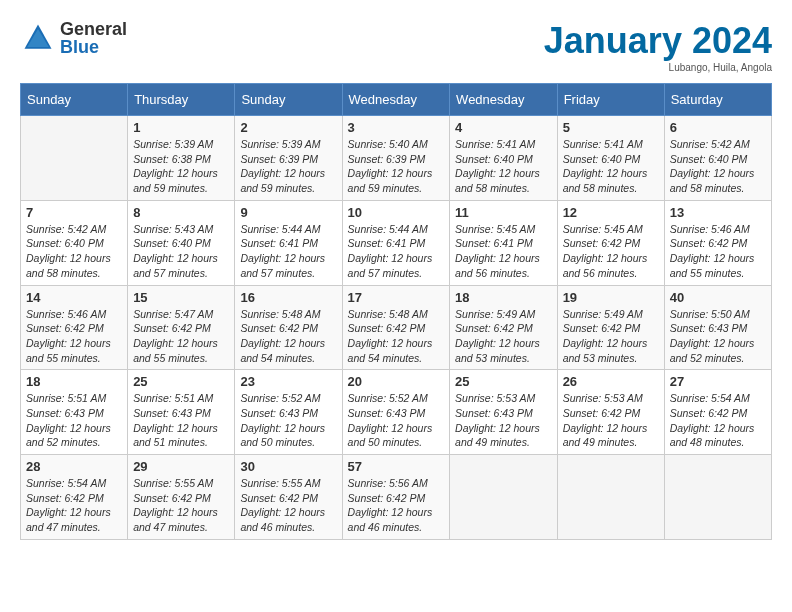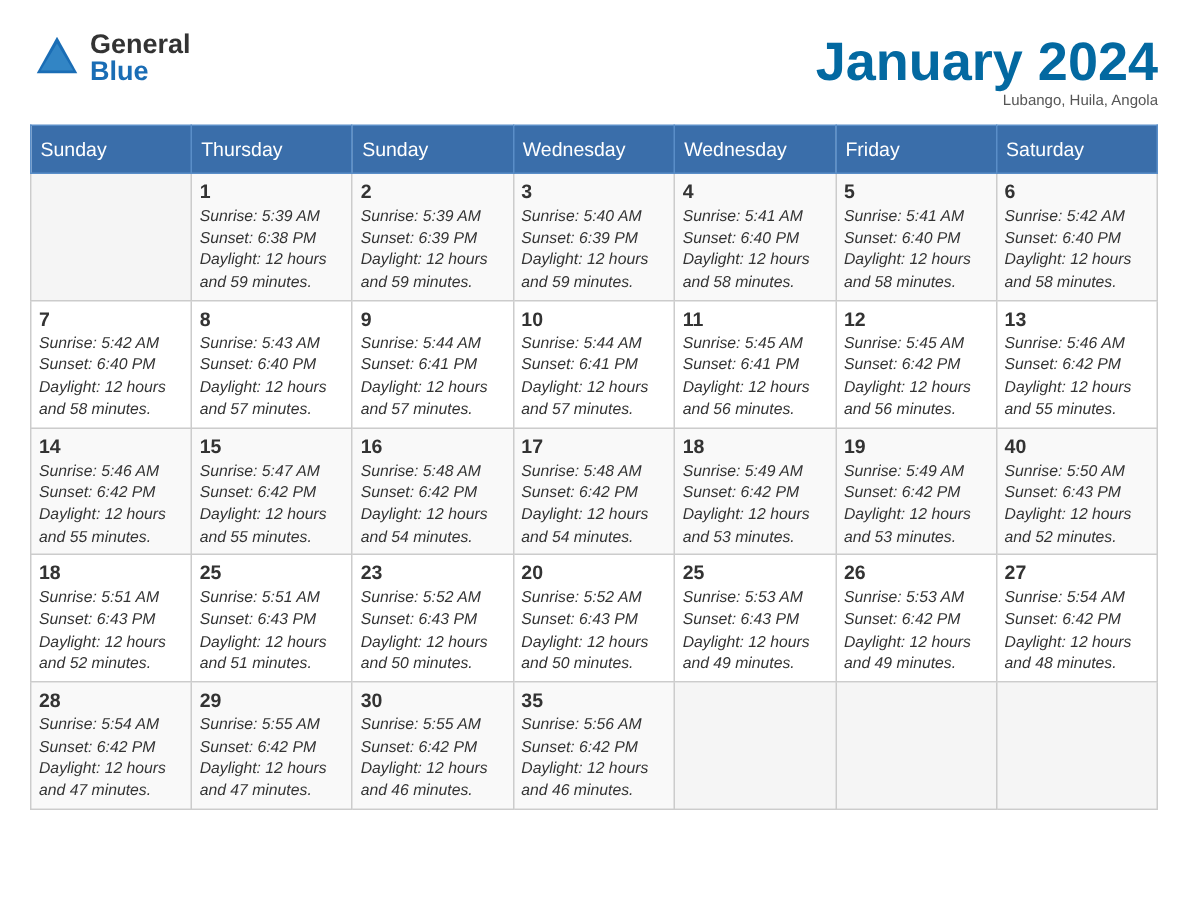--- a/index.html
+++ b/index.html
@@ -244,21 +244,21 @@
         </td>
         <td>
           <span class="day-number">29</span>
           <div class="day-info">Sunrise: 5:55 AM<br>Sunset: 6:42 PM<br>Daylight: 12 hours and 47 minutes.</div>
         </td>
         <td>
           <span class="day-number">30</span>
           <div class="day-info">Sunrise: 5:55 AM<br>Sunset: 6:42 PM<br>Daylight: 12 hours and 46 minutes.</div>
         </td>
         <td>
-          <span class="day-number">35</span>
+          <span class="day-number">57</span>
           <div class="day-info">Sunrise: 5:56 AM<br>Sunset: 6:42 PM<br>Daylight: 12 hours and 46 minutes.</div>
         </td>
         <td class="empty-cell"></td>
         <td class="empty-cell"></td>
         <td class="empty-cell"></td>
       </tr>
     </tbody>
 </table>
 
 </body></html>

